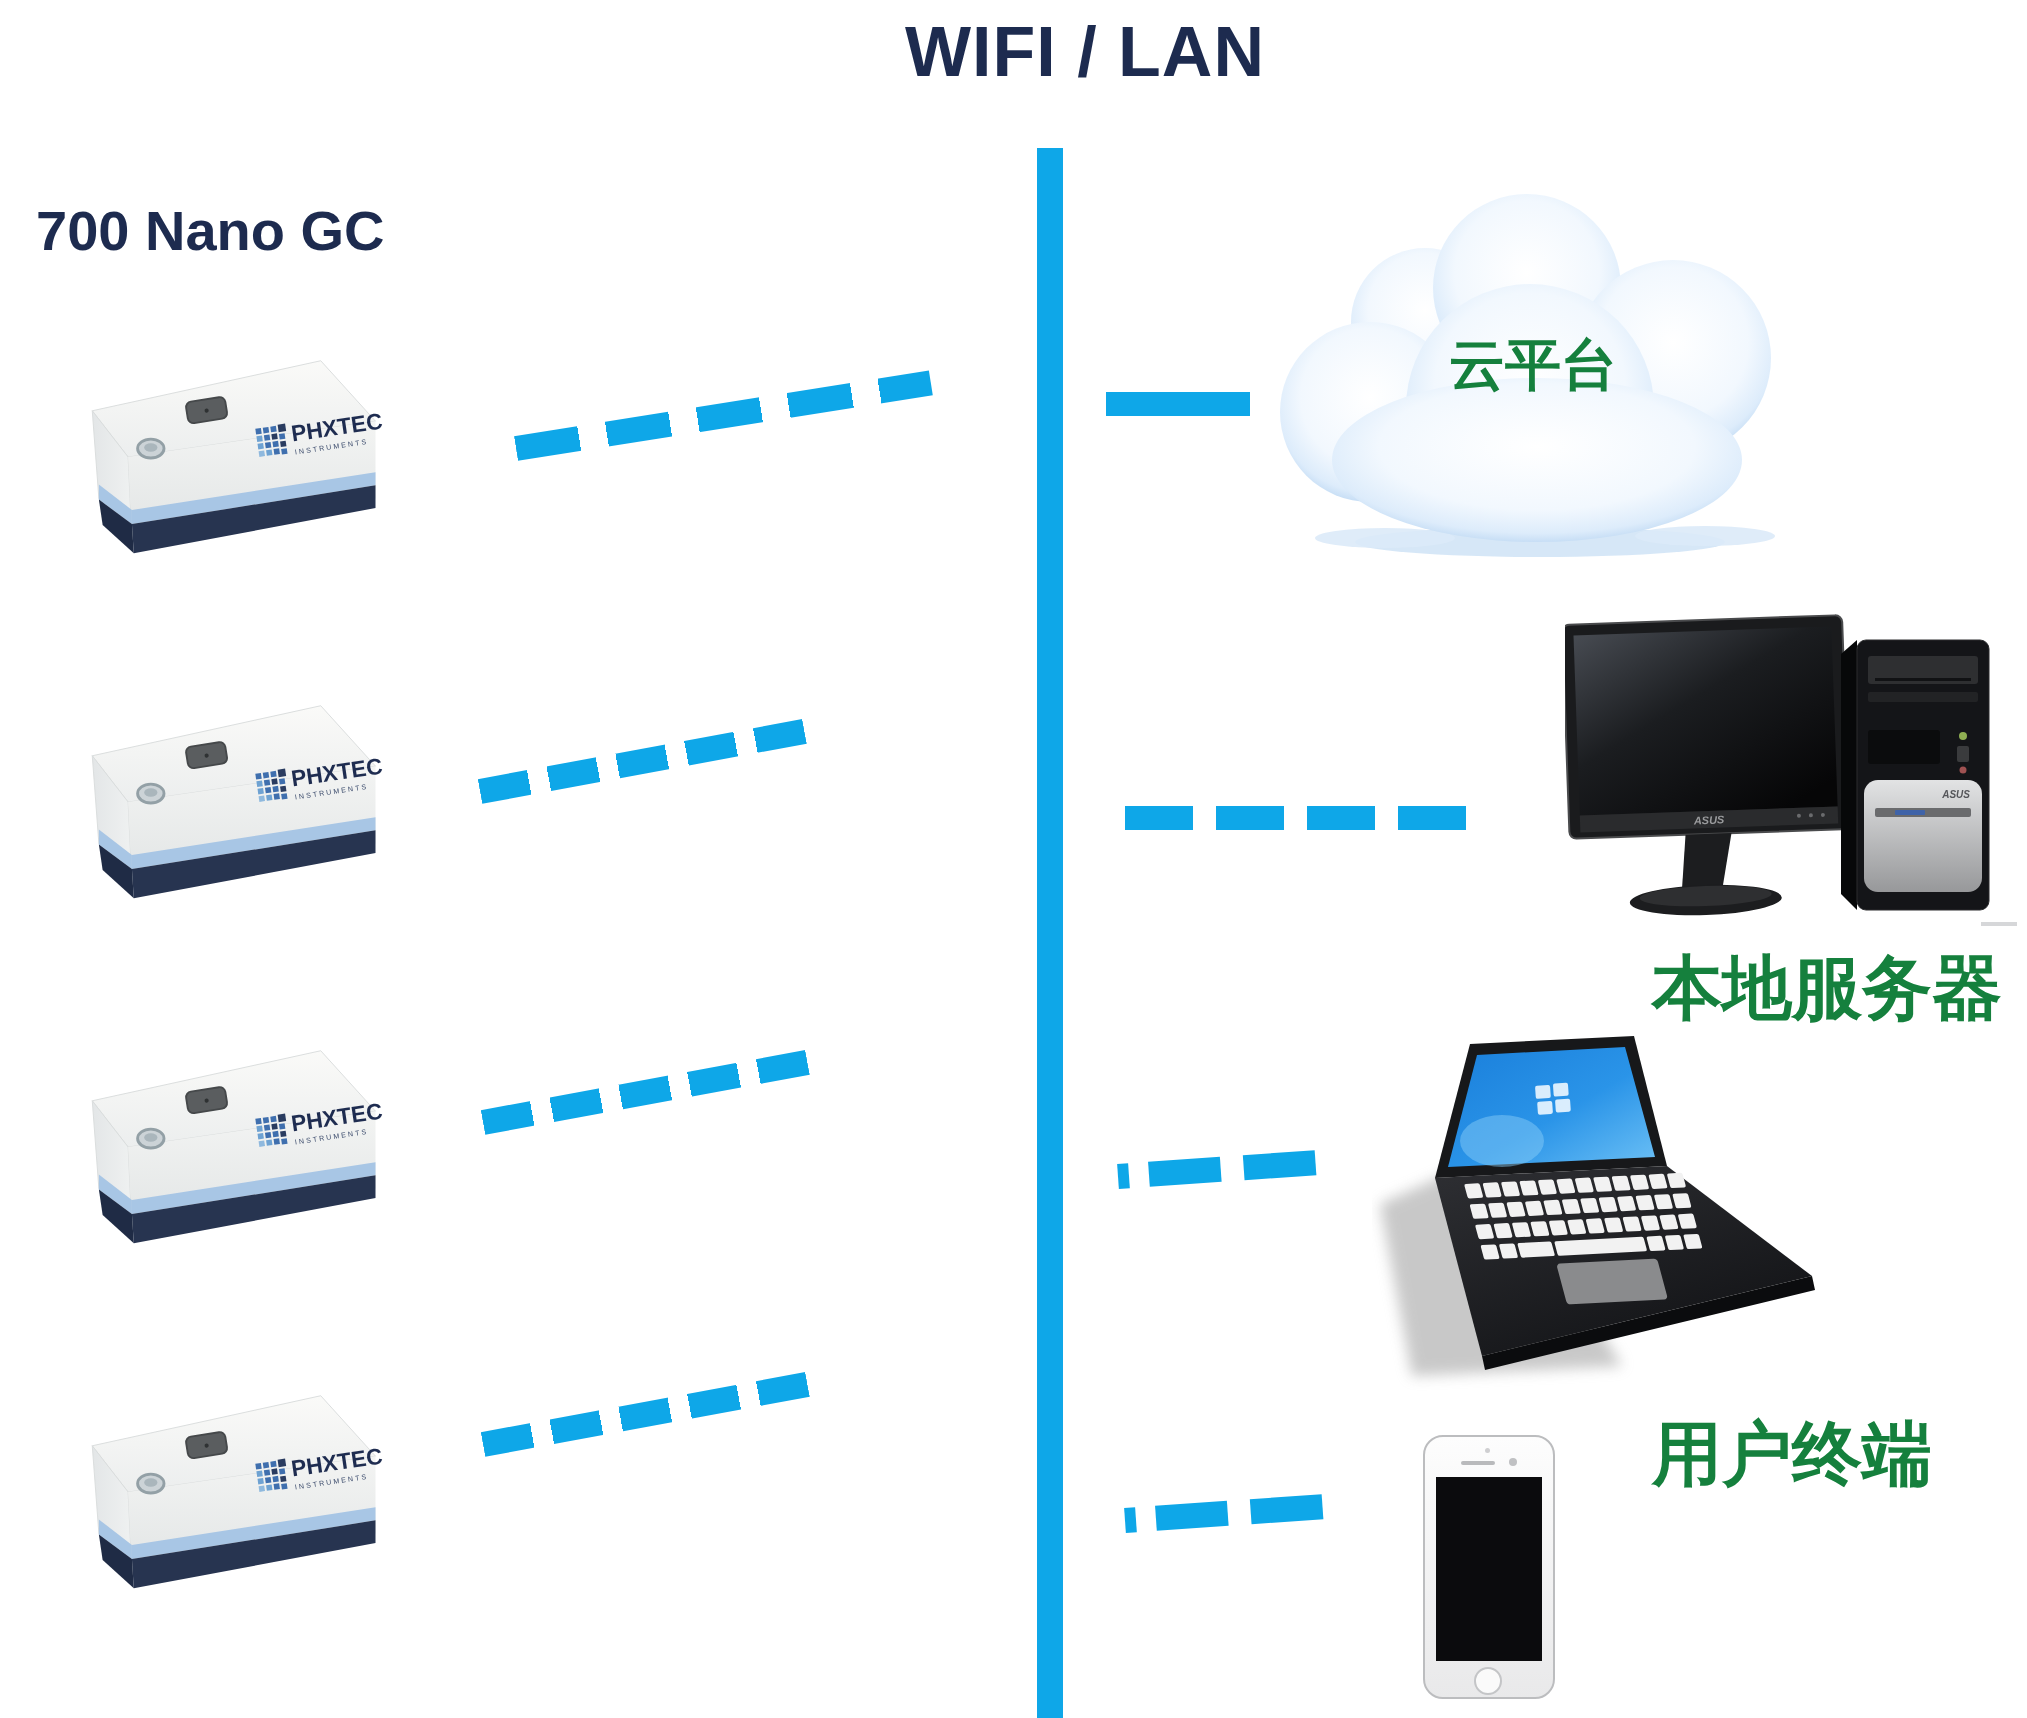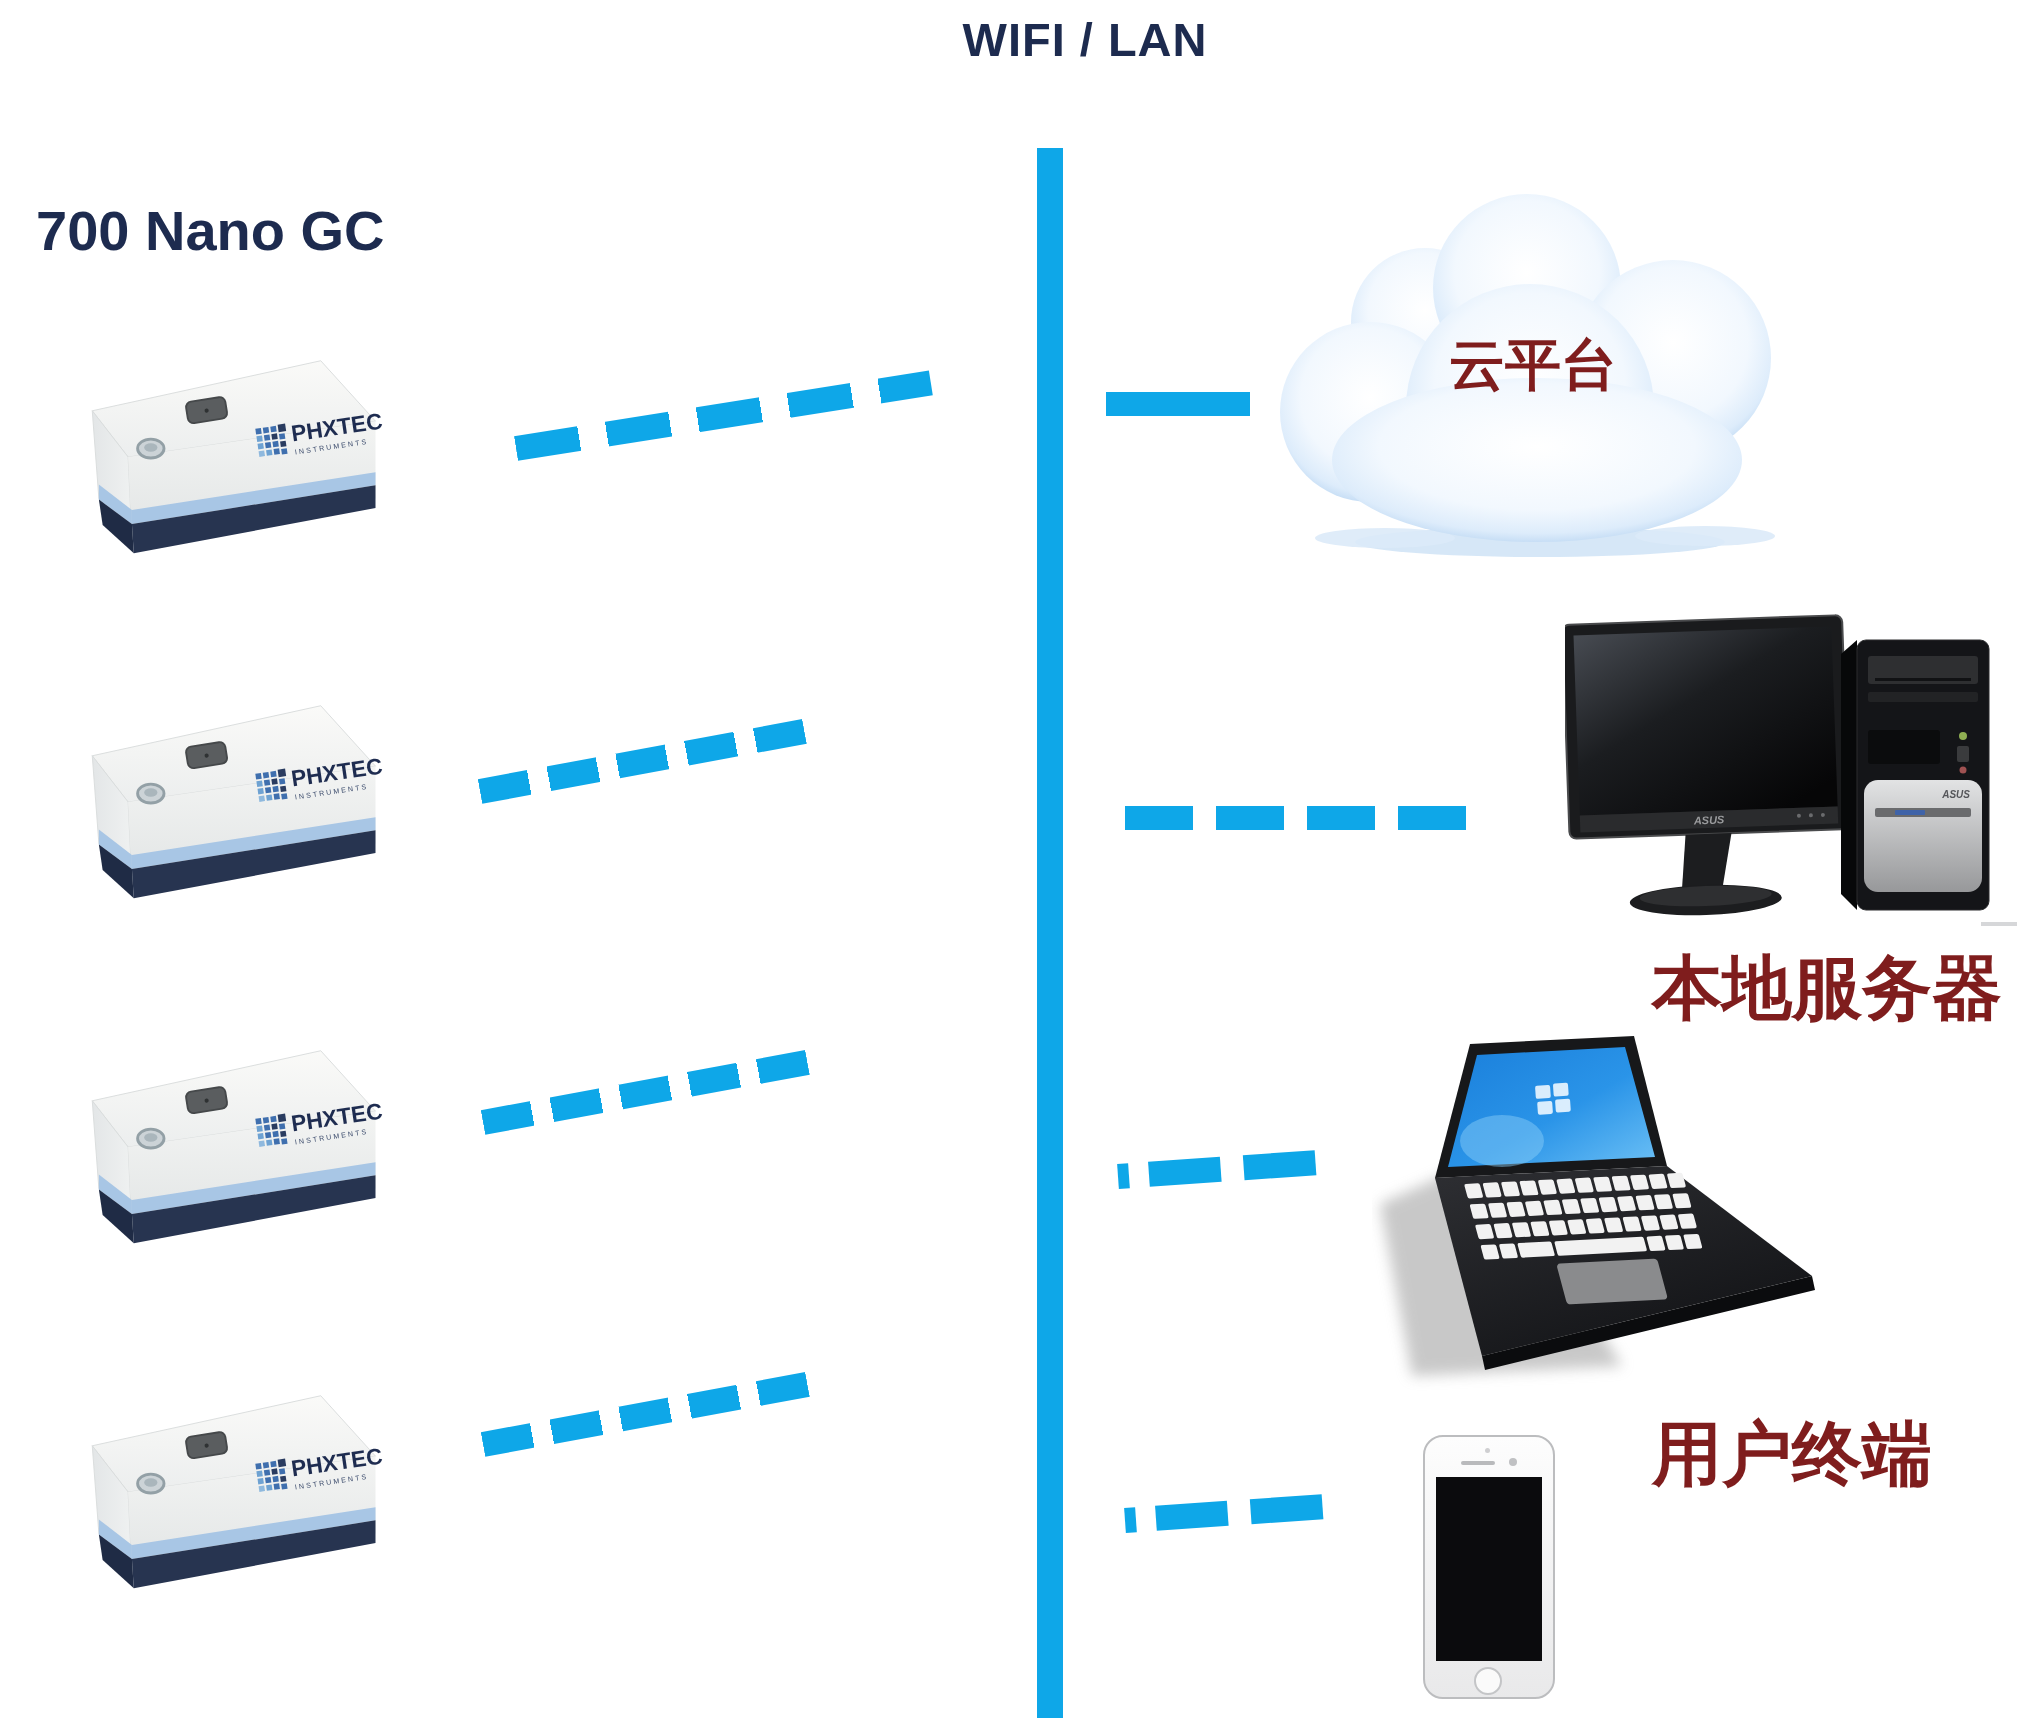--- a/index.html
+++ b/index.html
@@ -5,26 +5,26 @@
   html,body{margin:0;padding:0;}
   body{
     width:2027px;height:1718px;position:relative;background:#ffffff;
     font-family:"Liberation Sans", sans-serif;overflow:hidden;
   }
   .abs{position:absolute;}
 
   
   .title{
     left:905px;top:12px;width:360px;text-align:center;
-    font-size:47px;font-weight:bold;color:#1d2b4f;letter-spacing:1px;
+    font-size:70px;font-weight:bold;color:#1d2b4f;letter-spacing:1px;
   }
   .gc-heading{
     left:36px;top:198px;font-size:56px;font-weight:bold;color:#1d2b4f;text-align:right;
   }
-  .zh-label{font-weight:bold;color:#7f1d1d;}
+  .zh-label{font-weight:bold;color:#15803d;}
   .cloud-label{left:1413px;top:328px;width:240px;text-align:center;font-size:56px;}
   .server-label{left:1652px;top:942px;width:380px;font-size:70px;}
   .terminal-label{left:1652px;top:1408px;width:380px;font-size:70px;}
 
   
   .trunk{
     left:1037px;top:148px;width:26px;height:1570px;background:#0ea7e8;
   }
 
   

